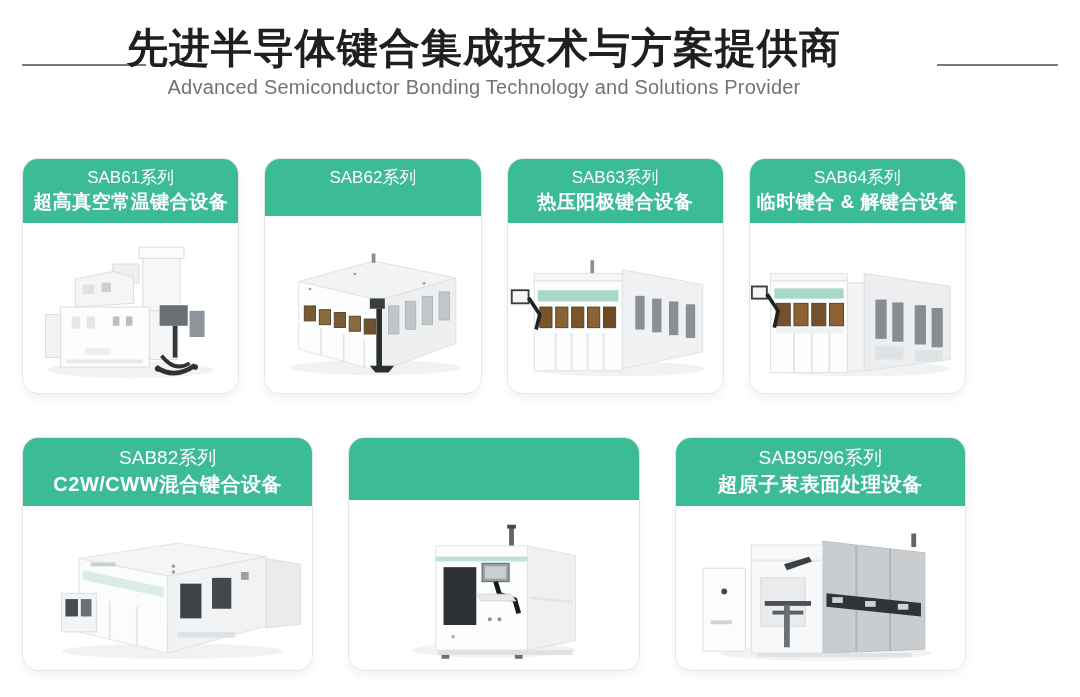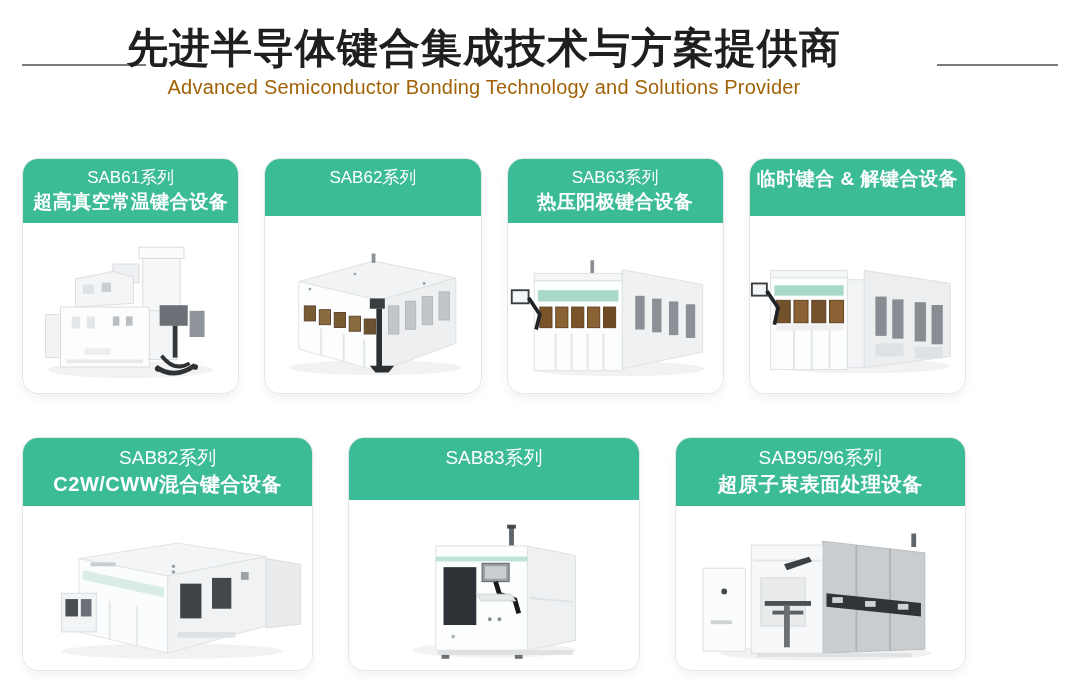--- a/index.html
+++ b/index.html
@@ -12,21 +12,21 @@
   }
   
   .hdr { position:absolute; top:0; left:0; width:968px; text-align:center; }
   .hdr-title {
     margin-top:24px;
     font-size:41px; font-weight:800; color:#1f1f1f;
     letter-spacing:1px; line-height:1.2;
   }
   .hdr-sub {
     margin-top:3px;
-    font-size:20px; font-weight:400; color:#a16207;
+    font-size:20px; font-weight:400; color:#737373;
     letter-spacing:.2px;
   }
   .rule { position:absolute; top:64px; height:2px; background:#7a7a7a; }
   .rule-left  { left:22px;  width:124px; }
   .rule-right { left:937px; width:121px; }
 
   
   .row { position:absolute; left:22px; width:944px; display:flex; }
   .row1 { top:158px; gap:25px; }
   .row2 { top:437px; gap:35px; }
@@ -166,20 +166,21 @@
         <line x1="85" y1="112" x2="85" y2="152" stroke="#e2e4e6" stroke-width="2"></line>
         <line x1="102" y1="112" x2="102" y2="152" stroke="#e2e4e6" stroke-width="2"></line>
         <rect x="4" y="66" width="18" height="14" fill="#f4f5f6" stroke="#3a3d40" stroke-width="2"></rect>
         <path d="M22 74 L34 92 L30 108" stroke="#1f2326" stroke-width="4" fill="none"></path>
       </svg>
     </div>
   </div>
 
   <div class="card">
     <div class="card-header">
+      <div class="series">SAB64系列</div>
       <div class="cname">临时键合 &amp; 解键合设备</div>
     </div>
     <div class="card-body">
       <svg width="226" height="170" viewBox="0 0 230 170">
         <ellipse cx="118" cy="150" rx="96" ry="8" fill="#000" opacity="0.05"></ellipse>
         <polygon points="122,48 214,62 214,140 122,152" fill="#eceeef" stroke="#dcdfe1"></polygon>
         <rect x="134" y="76" width="12" height="42" fill="#878d92"></rect>
         <rect x="152" y="79" width="12" height="42" fill="#878d92"></rect>
         <rect x="176" y="82" width="12" height="42" fill="#878d92"></rect>
         <rect x="194" y="85" width="12" height="42" fill="#878d92"></rect>
@@ -231,21 +232,20 @@
         <circle cx="156" cy="60" r="1.8" fill="#9aa0a4"></circle>
         <circle cx="156" cy="66" r="1.8" fill="#9aa0a4"></circle>
         <rect x="160" y="128" width="60" height="6" fill="#dfe2e4"></rect>
         <rect x="70" y="56" width="26" height="4" fill="#c9cdd0"></rect>
       </svg>
     </div>
   </div>
 
   <div class="card">
     <div class="card-header">
-      <div class="series">SAB83系列</div>
     </div>
     <div class="card-body">
       <svg width="300" height="164" viewBox="0 0 300 165">
         <ellipse cx="150" cy="150" rx="85" ry="8" fill="#000" opacity="0.05"></ellipse>
         <rect x="166" y="22" width="5" height="20" fill="#5f6569"></rect>
         <rect x="164" y="20" width="9" height="4" fill="#44484c"></rect>
         <polygon points="185,42 235,52 235,140 185,150" fill="#eef0f1" stroke="#dde0e2"></polygon>
         <line x1="188" y1="96" x2="232" y2="100" stroke="#dfe2e4" stroke-width="2"></line>
         <rect x="90" y="42" width="95" height="108" fill="#fcfdfd" stroke="#dde0e2"></rect>
         <rect x="90" y="53" width="95" height="5" fill="#bfe2d8"></rect>

